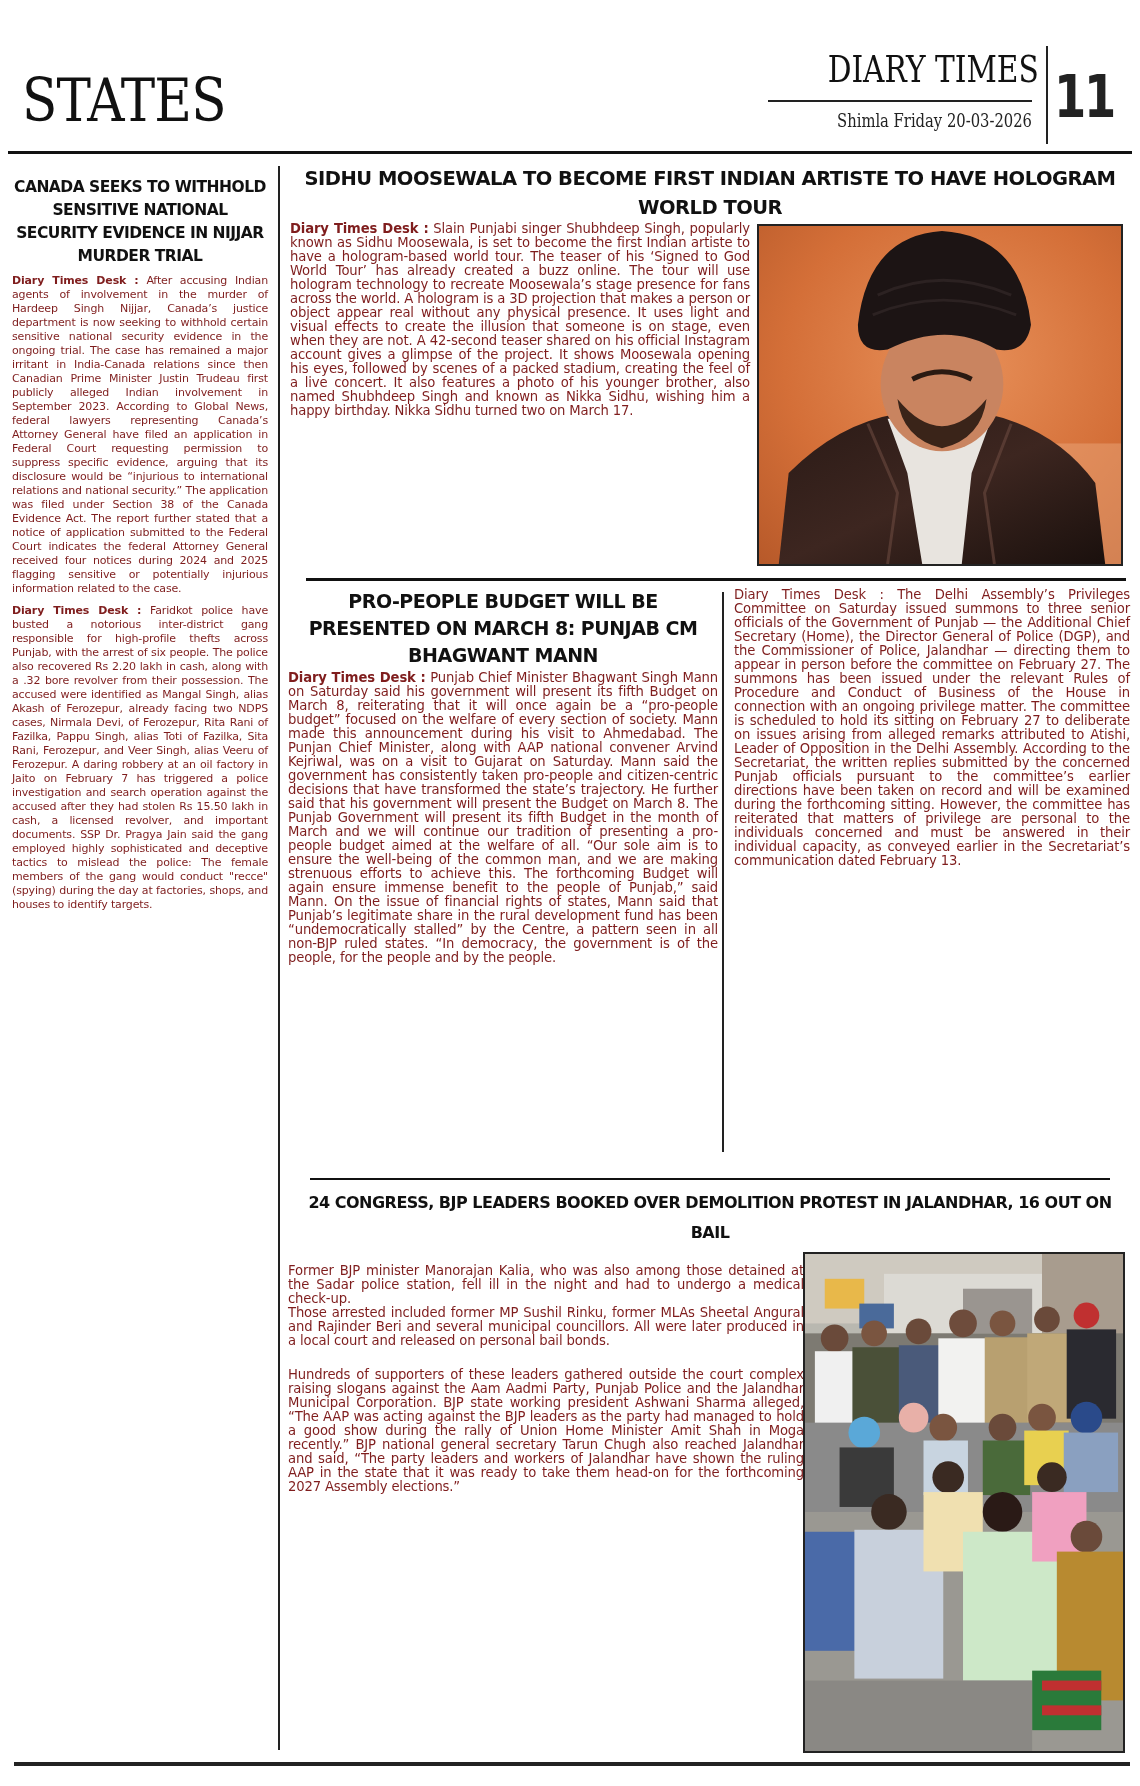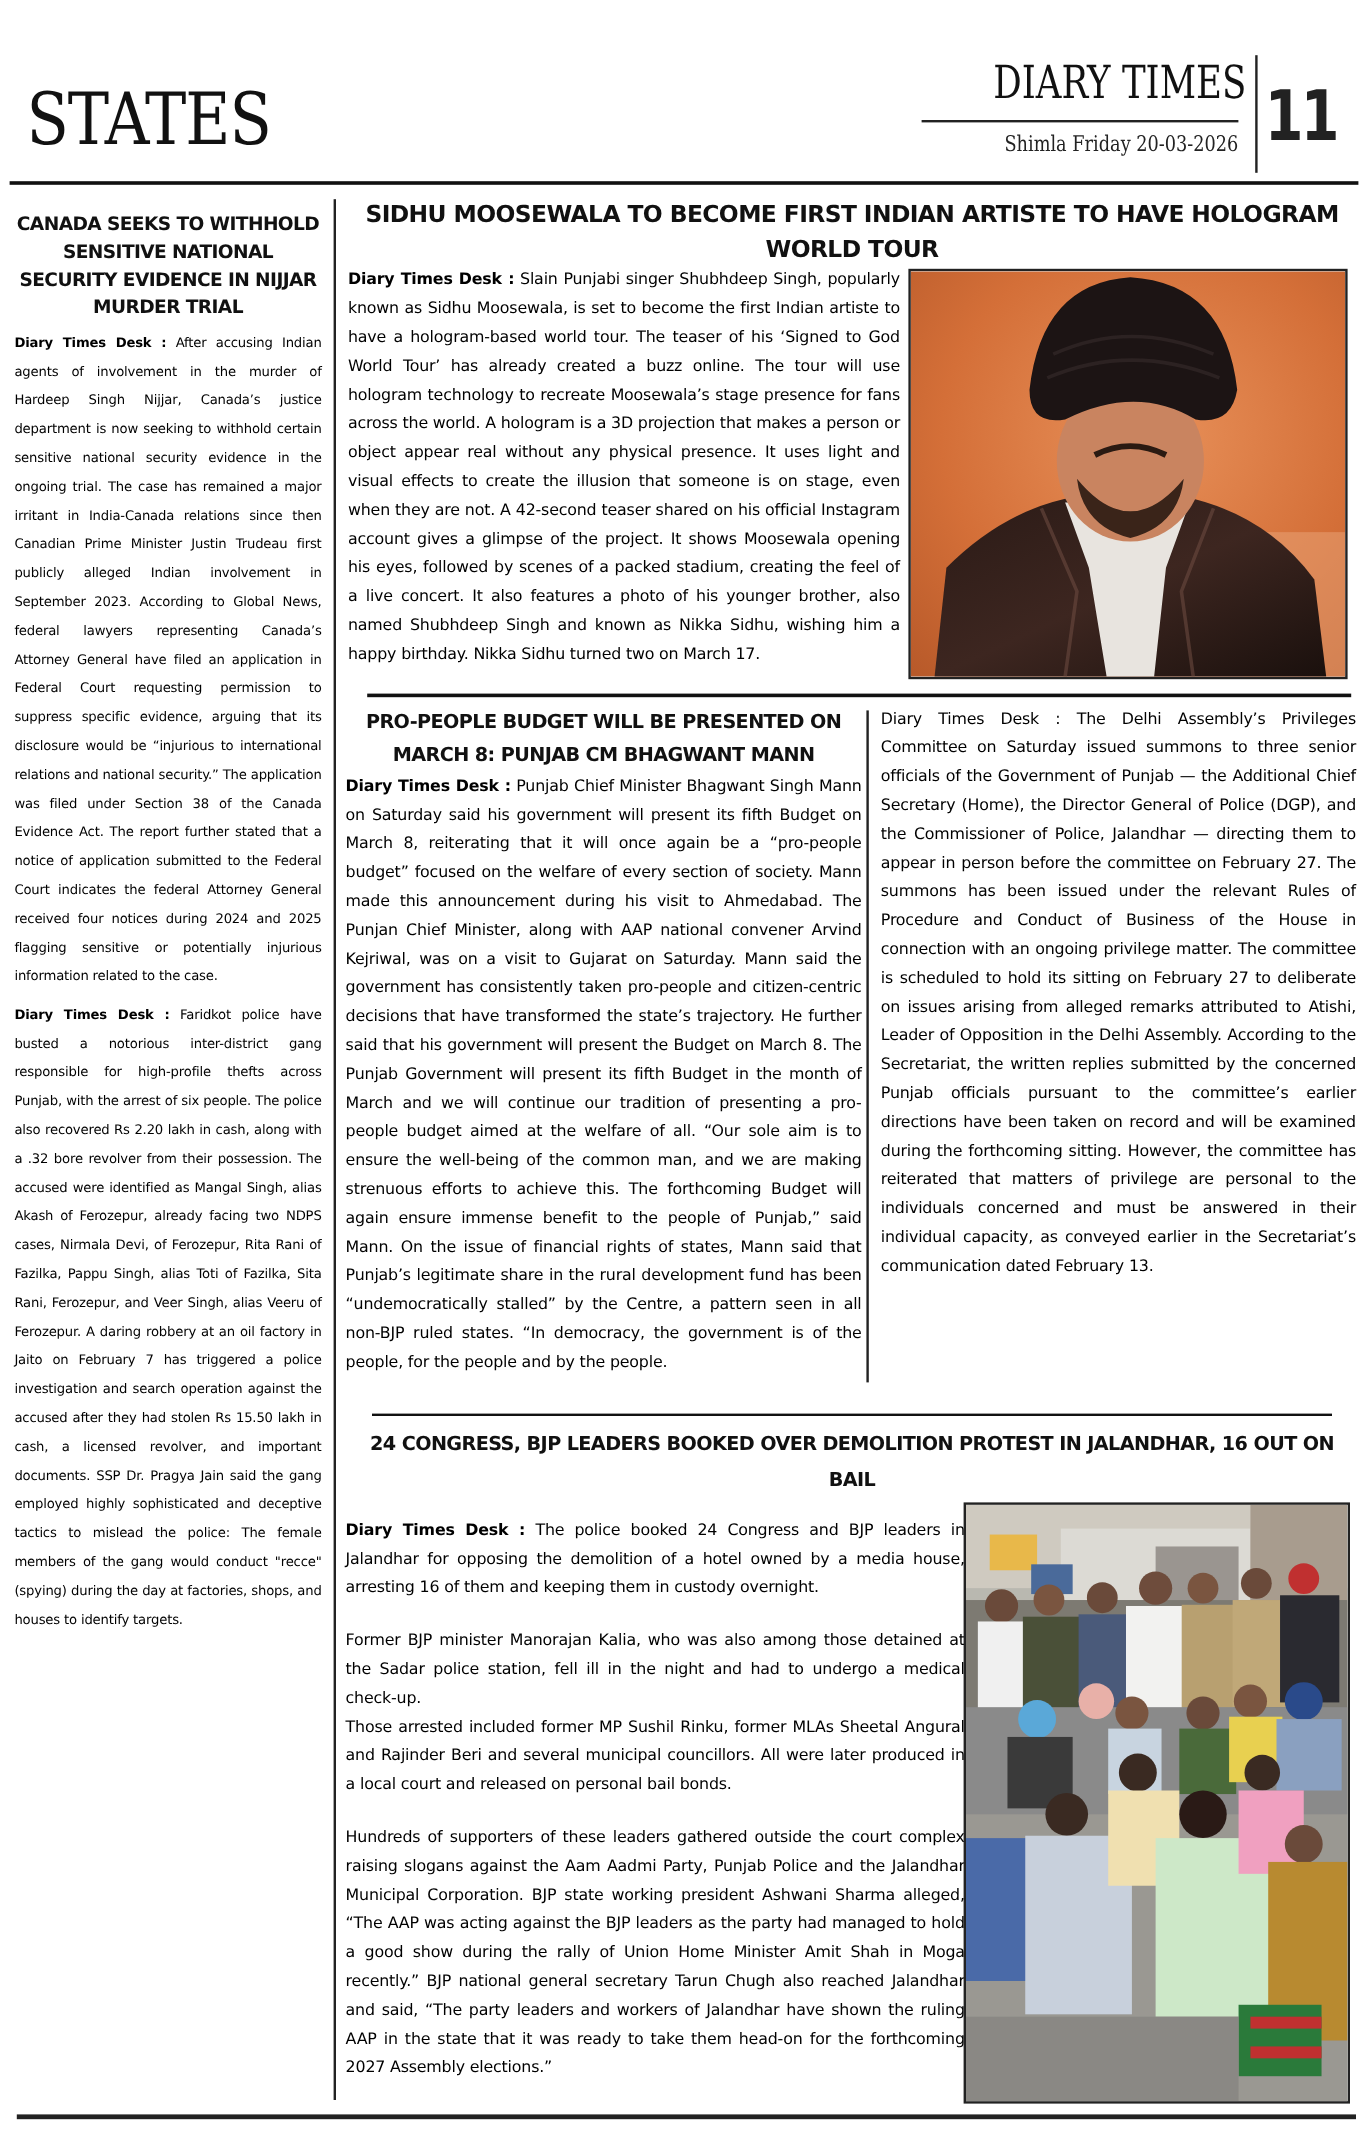--- a/index.html
+++ b/index.html
@@ -13,23 +13,23 @@
   .masthead-vline { position: absolute; left: 1046px; top: 46px; width: 2px; height: 98px; background: #222; }
   .masthead-page { position: absolute; left: 1054px; top: 68px; font-family: "DejaVu Sans", sans-serif; font-weight: bold; font-size: 58px; color: #222; line-height: 1; transform: scaleX(0.8); transform-origin: left top; letter-spacing: -3px; }
   .top-rule { position: absolute; left: 8px; top: 151px; width: 1124px; height: 3px; background: #111; }
 
   .col-left { position: absolute; left: 12px; top: 164px; width: 256px; }
   .vline-left { position: absolute; left: 278px; top: 166px; width: 2px; height: 1584px; background: #222; }
 
   h2.headline { font-family: "DejaVu Sans", sans-serif; font-weight: bold; text-align: center; color: #111; letter-spacing: -0.5px; }
   .hl-left { font-size: 15.5px; line-height: 23px; margin-bottom: 6px; margin-top: 12px; }
   .hl-main { font-size: 19.5px; line-height: 29px; }
-  .hl-mid { font-size: 16px; line-height: 27px; }
+  .hl-mid { font-size: 19px; line-height: 27px; }
 
-  p.body { font-family: "DejaVu Sans", sans-serif; font-size: 13.2px; line-height: 24px; text-align: justify; color: #000000; letter-spacing: -0.15px; }
+  p.body { font-family: "DejaVu Sans", sans-serif; font-size: 13.2px; line-height: 14px; text-align: justify; color: #7f1d1d; letter-spacing: -0.15px; }
   .narrow p.body { font-size: 11px; }
   b.desk { font-weight: bold; }
 
   .col-main { position: absolute; left: 290px; top: 164px; width: 840px; }
   .art1-body { position: absolute; left: 290px; top: 222px; width: 460px; }
   .art1-photo { position: absolute; left: 757px; top: 224px; width: 366px; height: 342px; border: 2px solid #222; overflow: hidden; }
 
   .mid-rule { position: absolute; left: 306px; top: 578px; width: 820px; height: 3px; background: #111; }
 
   .col-mid1 { position: absolute; left: 288px; top: 588px; width: 430px; }
@@ -115,21 +115,20 @@
 <div class="col-mid2">
   <p class="body"><span>Diary Times Desk :</span> <span>The Delhi Assembly’s Privileges Committee on Saturday issued summons to three senior officials of the Government of Punjab — the Additional Chief Secretary (Home), the Director General of Police (DGP), and the Commissioner of Police, Jalandhar — directing them to appear in person before the committee on February 27.  The summons has been issued under the relevant Rules of Procedure and Conduct of Business of the House in connection with an ongoing privilege matter. The committee is scheduled to hold its sitting on February 27 to deliberate on issues arising from alleged remarks attributed to Atishi, Leader of Opposition in the Delhi Assembly. According to the Secretariat, the written replies submitted by the concerned Punjab officials pursuant to the committee’s earlier directions have been taken on record and will be examined during the forthcoming sitting. However, the committee has reiterated that matters of privilege are personal to the individuals concerned and must be answered in their individual capacity, as conveyed earlier in the Secretariat’s communication dated February 13.</span></p>
 </div>
 
 <div class="rule3"></div>
 
 <div class="art4-head">
   <h2 class="headline hl-main" style="font-size:16px;line-height:30px;">24 CONGRESS, BJP LEADERS BOOKED OVER DEMOLITION PROTEST IN JALANDHAR, 16 OUT ON BAIL</h2>
 </div>
 <div class="art4-body">
-  <p class="body"><b class="desk">Diary Times Desk :</b> <span>The police booked 24 Congress and BJP leaders in Jalandhar for opposing the demolition of a hotel owned by a media house, arresting 16 of them and keeping them in custody overnight.</span></p>
   <p class="body tight">Former BJP minister Manorajan Kalia, who was also among those detained at the Sadar police station, fell ill in the night and had to undergo a medical check-up.</p>
   <p class="body">Those arrested included former MP Sushil Rinku, former MLAs Sheetal Angural and Rajinder Beri and several municipal councillors. All were later produced in a local court and released on personal bail bonds.</p>
   <p class="body tight">Hundreds of supporters of these leaders gathered outside the court complex raising slogans against the Aam Aadmi Party, Punjab Police and the Jalandhar Municipal Corporation. BJP state working president Ashwani Sharma alleged, “The AAP was acting against the BJP leaders as the party had managed to hold a good show during the rally of Union Home Minister Amit Shah in Moga recently.” BJP national general secretary Tarun Chugh also reached Jalandhar and said, “The party leaders and workers of Jalandhar have shown the ruling AAP in the state that it was ready to take them head-on for the forthcoming 2027 Assembly elections.”</p>
 </div>
 <div class="art4-photo">
   <svg class="photo-bg" viewBox="0 0 322 501" preserveAspectRatio="none" xmlns="http://www.w3.org/2000/svg">
     <rect width="322" height="501" fill="#b9b8b0"></rect>
     <rect x="0" y="0" width="322" height="70" fill="#cfcac0"></rect>
     <rect x="80" y="20" width="160" height="60" fill="#dcdad4"></rect>
     <rect x="160" y="35" width="70" height="45" fill="#9a9590"></rect>

